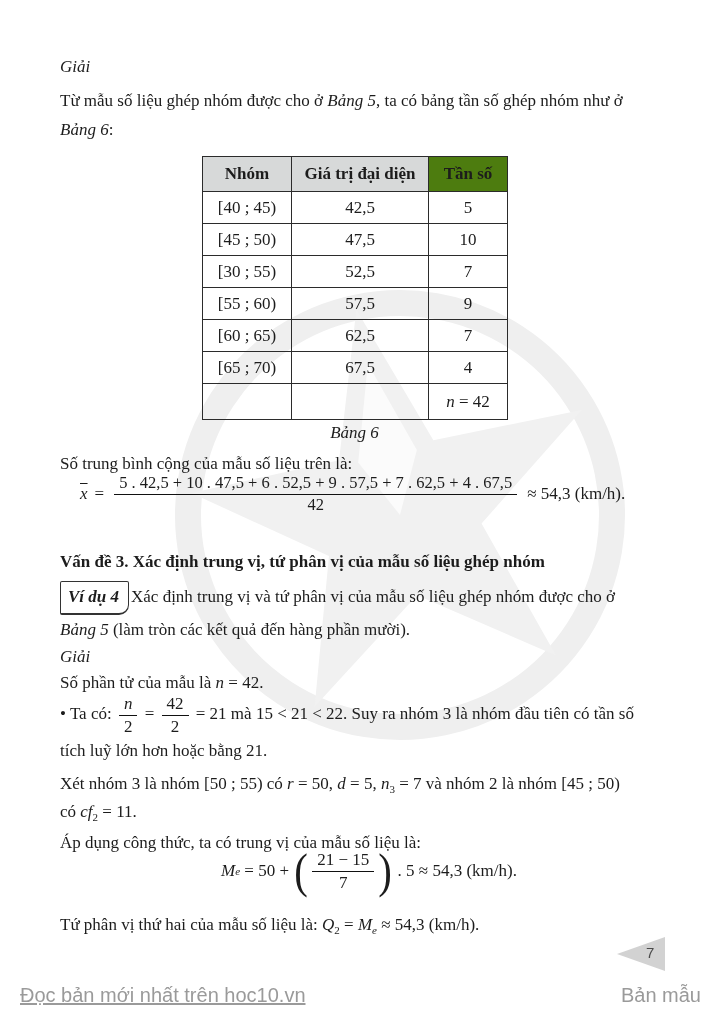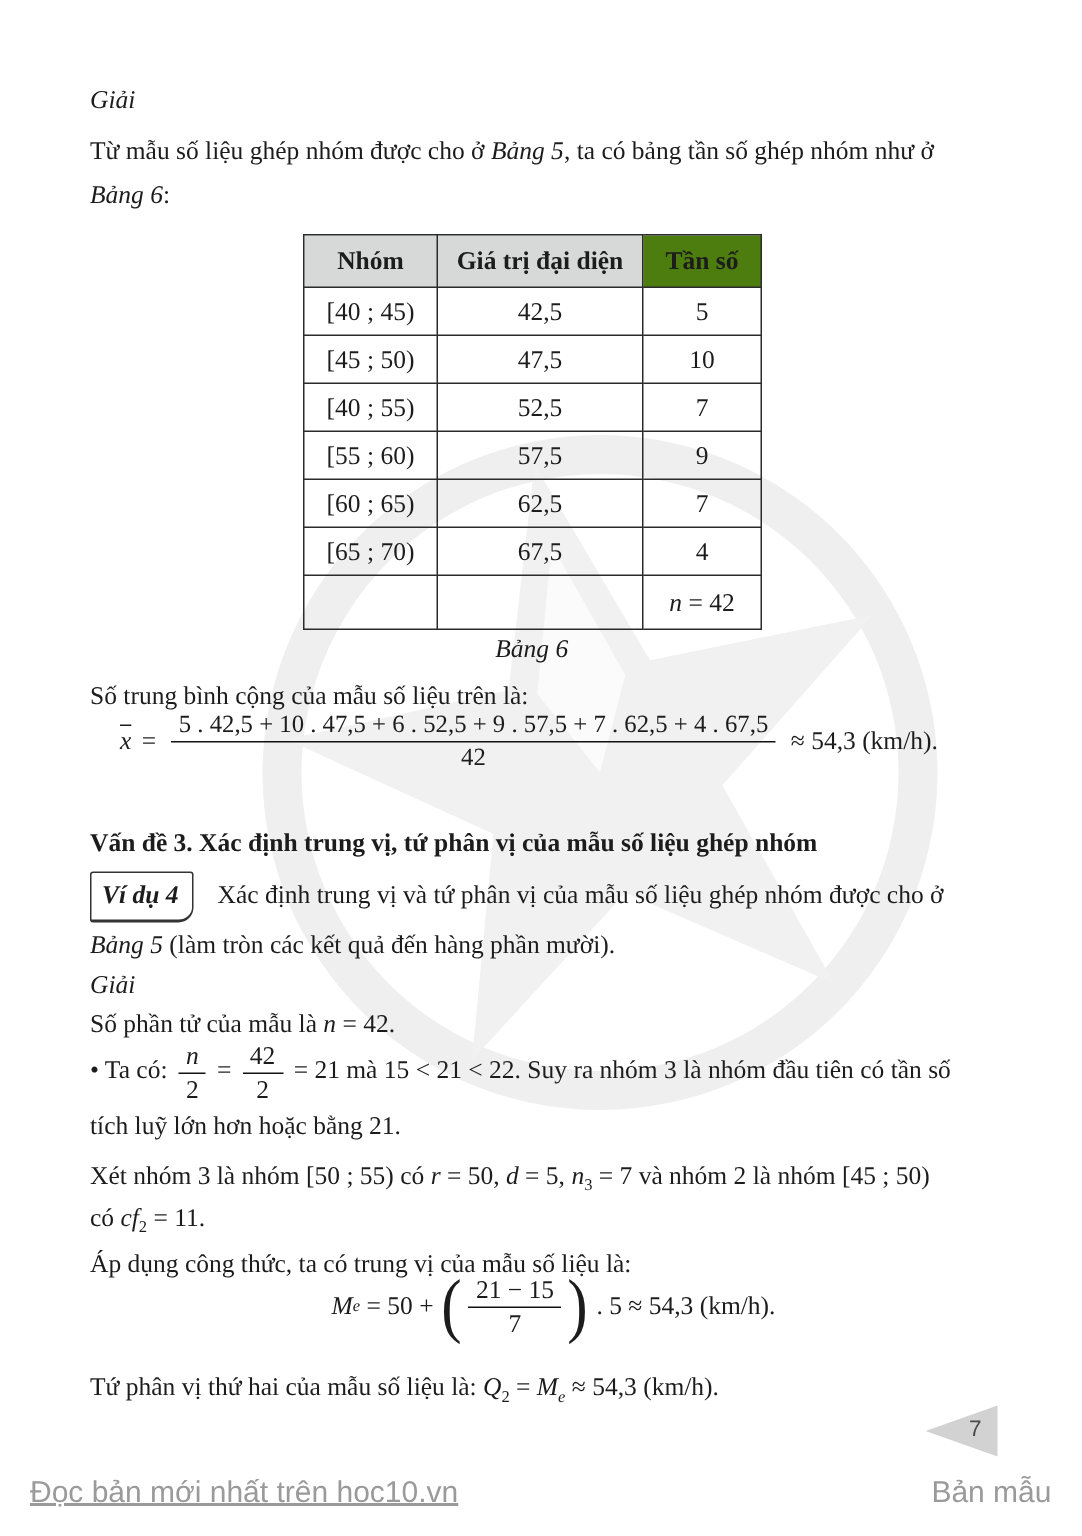--- a/index.html
+++ b/index.html
@@ -35,21 +35,21 @@
   .frac .fn { display:block; border-bottom:1.4px solid #111; padding:0 5px 1px 5px; }
   .frac .fd { display:block; padding-top:1px; }
 
   .formula { display:flex; align-items:center; }
   .bigparen { font-size:48px; line-height:0.85; font-weight:400; transform:scaleX(0.85); display:inline-block; }
 
   
   .vd-tag {
     display:inline-block; font-weight:bold; font-style:italic; font-size:17px;
     border:1.2px solid #333; border-bottom-width:2.5px; border-radius:2px 2px 10px 2px;
-    padding:0 9px 1px 7px; margin-right:16px; background:#fff;
+    padding:0 9px 1px 7px; margin-right:2px; background:#fff;
   }
 
   
   .pager { position:absolute; z-index:1; width:0; height:0;
     border-top:17px solid transparent; border-bottom:17px solid transparent; }
   .pager-num { position:absolute; z-index:2; font-family:"Liberation Sans", sans-serif; font-size:15px; color:#4a4a4a; }
 
   .footerbar { position:absolute; z-index:1; width:100%; top:982px; height:42px;
     font-family:"Liberation Sans", sans-serif; font-size:20px; }
   .f-left  { position:absolute; left:20px; top:2px;text-decoration:underline; }
@@ -88,21 +88,21 @@
         <td>[40 ; 45)</td>
         <td>42,5</td>
         <td>5</td>
       </tr>
       <tr>
         <td>[45 ; 50)</td>
         <td>47,5</td>
         <td>10</td>
       </tr>
       <tr>
-        <td>[40 ; 55)</td>
+        <td>[30 ; 55)</td>
         <td>52,5</td>
         <td>7</td>
       </tr>
       <tr>
         <td>[55 ; 60)</td>
         <td>57,5</td>
         <td>9</td>
       </tr>
       <tr>
         <td>[60 ; 65)</td>

